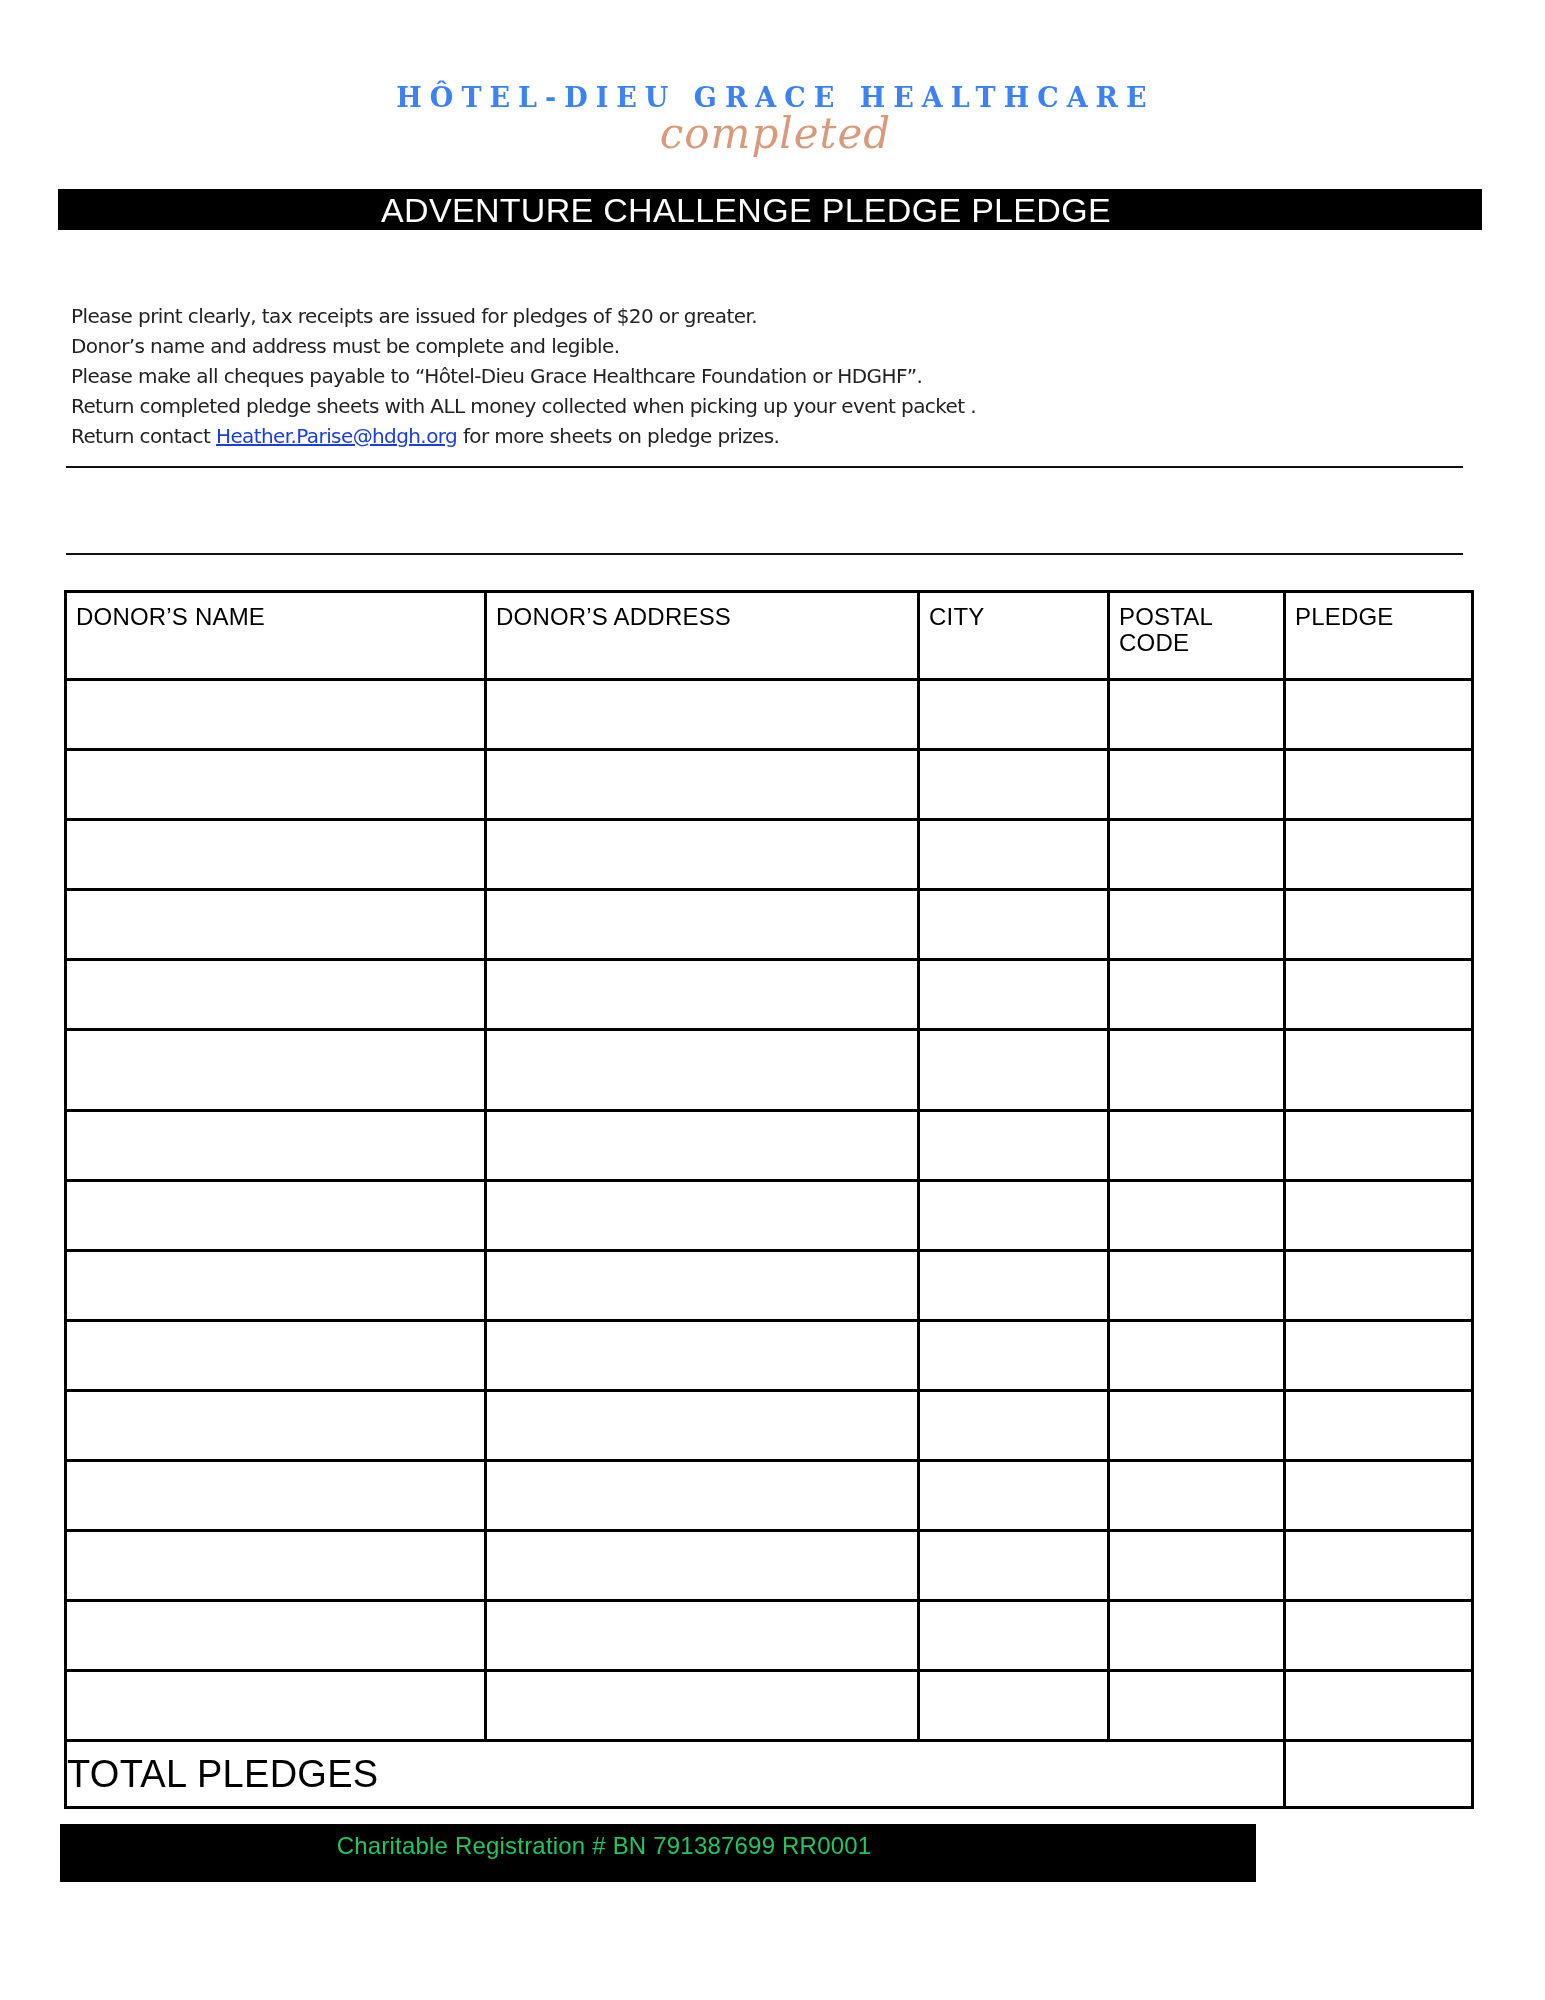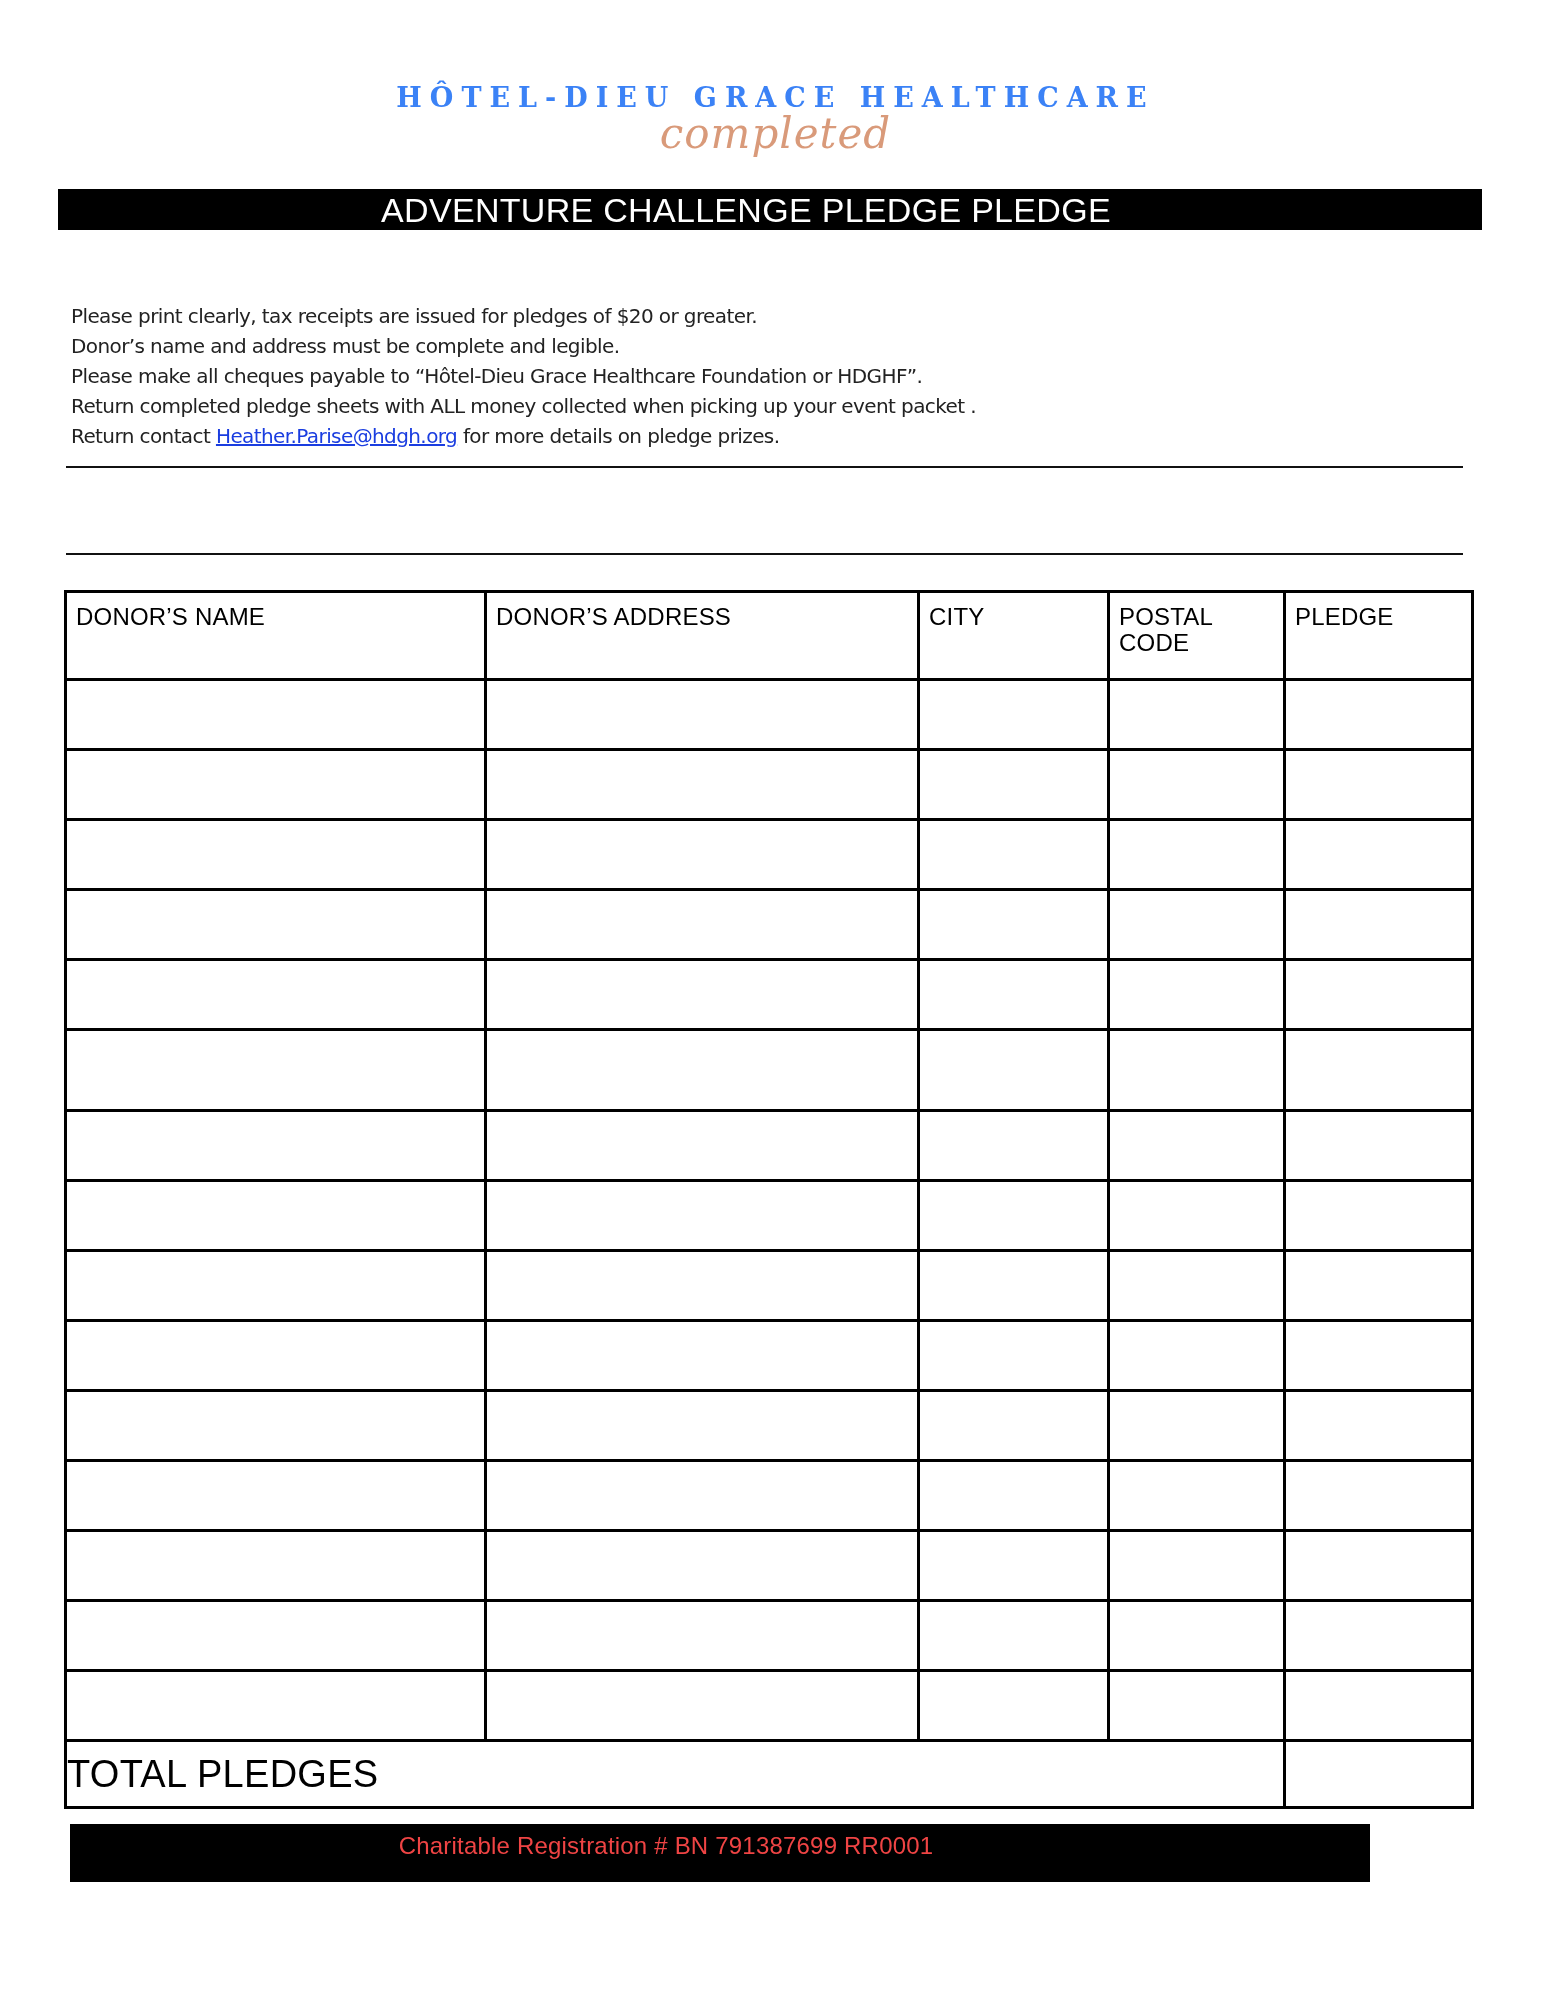--- a/index.html
+++ b/index.html
@@ -107,26 +107,26 @@
     .pledge-table tr.total-row td { height: 64px; }
     .total-label {
       text-align: center;
       vertical-align: middle !important;
       font-size: 38px;
       padding-right: 8px !important;
       letter-spacing: 0.3px;
     }
     .footer-bar {
       position: absolute;
-      left: 70px;
+      left: 60px;
       top: 1824px;
-      width: 1300px;
+      width: 1196px;
       height: 58px;
       background: #000;
-      color: #ef4444;
+      color: #22c55e;
     }
     .footer-bar span {
       position: absolute;
       left: 0; right: 0;
       top: 8px;
       text-align: center;
       font-size: 24px;
       margin-left: -108px;
       letter-spacing: 0.2px;
     }
@@ -141,21 +141,21 @@
 
 <div class="title-bar">
   <span>ADVENTURE CHALLENGE PLEDGE PLEDGE</span>
 </div>
 
 <div class="instructions">
   <div class="line">Please print clearly, tax receipts are issued for pledges of $20 or greater.</div>
   <div class="line">Donor’s name and address must be complete and legible.</div>
   <div class="line">Please make all cheques payable to “Hôtel-Dieu Grace Healthcare Foundation or HDGHF”.</div>
   <div class="line">Return completed pledge sheets with ALL money collected when picking up your event packet .</div>
-  <div class="line"><span>Return contact </span><a href="Heather.Parise@hdgh.org">Heather.Parise@hdgh.org</a><span> for more details on pledge prizes.</span></div>
+  <div class="line"><span>Return contact </span><a href="Heather.Parise@hdgh.org">Heather.Parise@hdgh.org</a><span> for more sheets on pledge prizes.</span></div>
 </div>
 
 <div class="blank-line" style="top:466px;"></div>
 <div class="blank-line" style="top:553px;"></div>
 
 <table class="pledge-table">
   <colgroup>
     <col style="width:420px">
     <col style="width:433px">
     <col style="width:190px">

